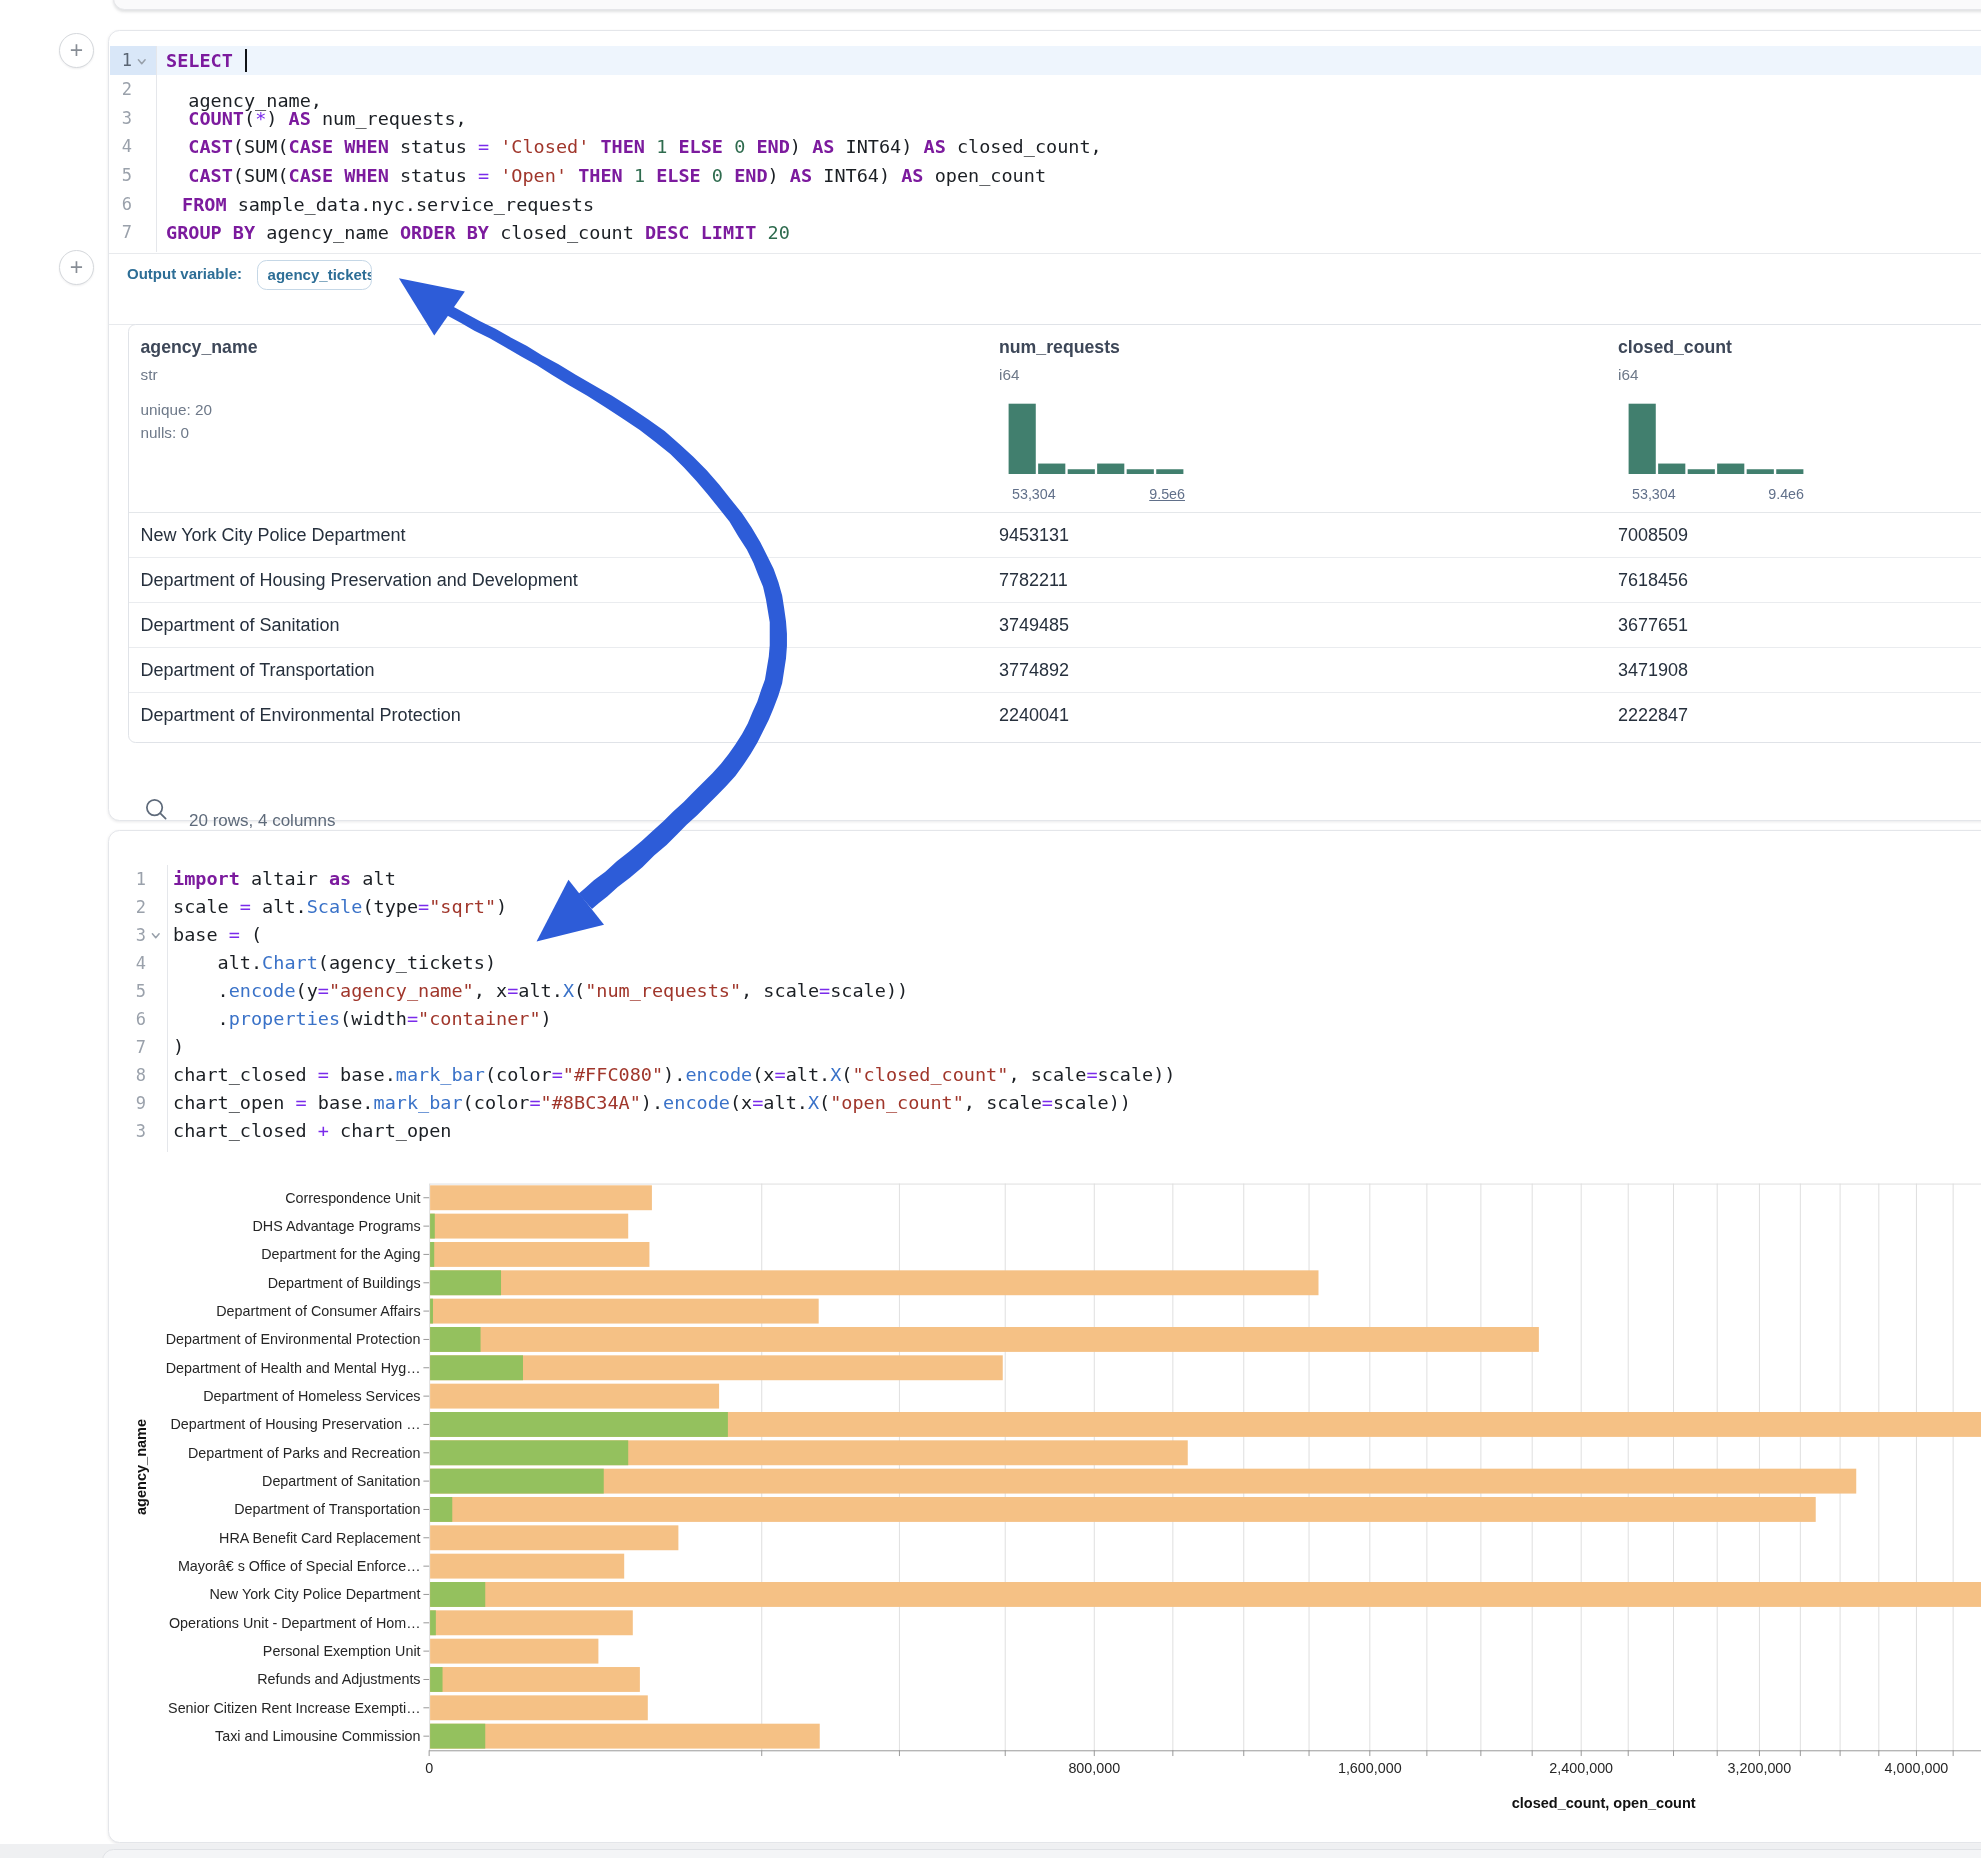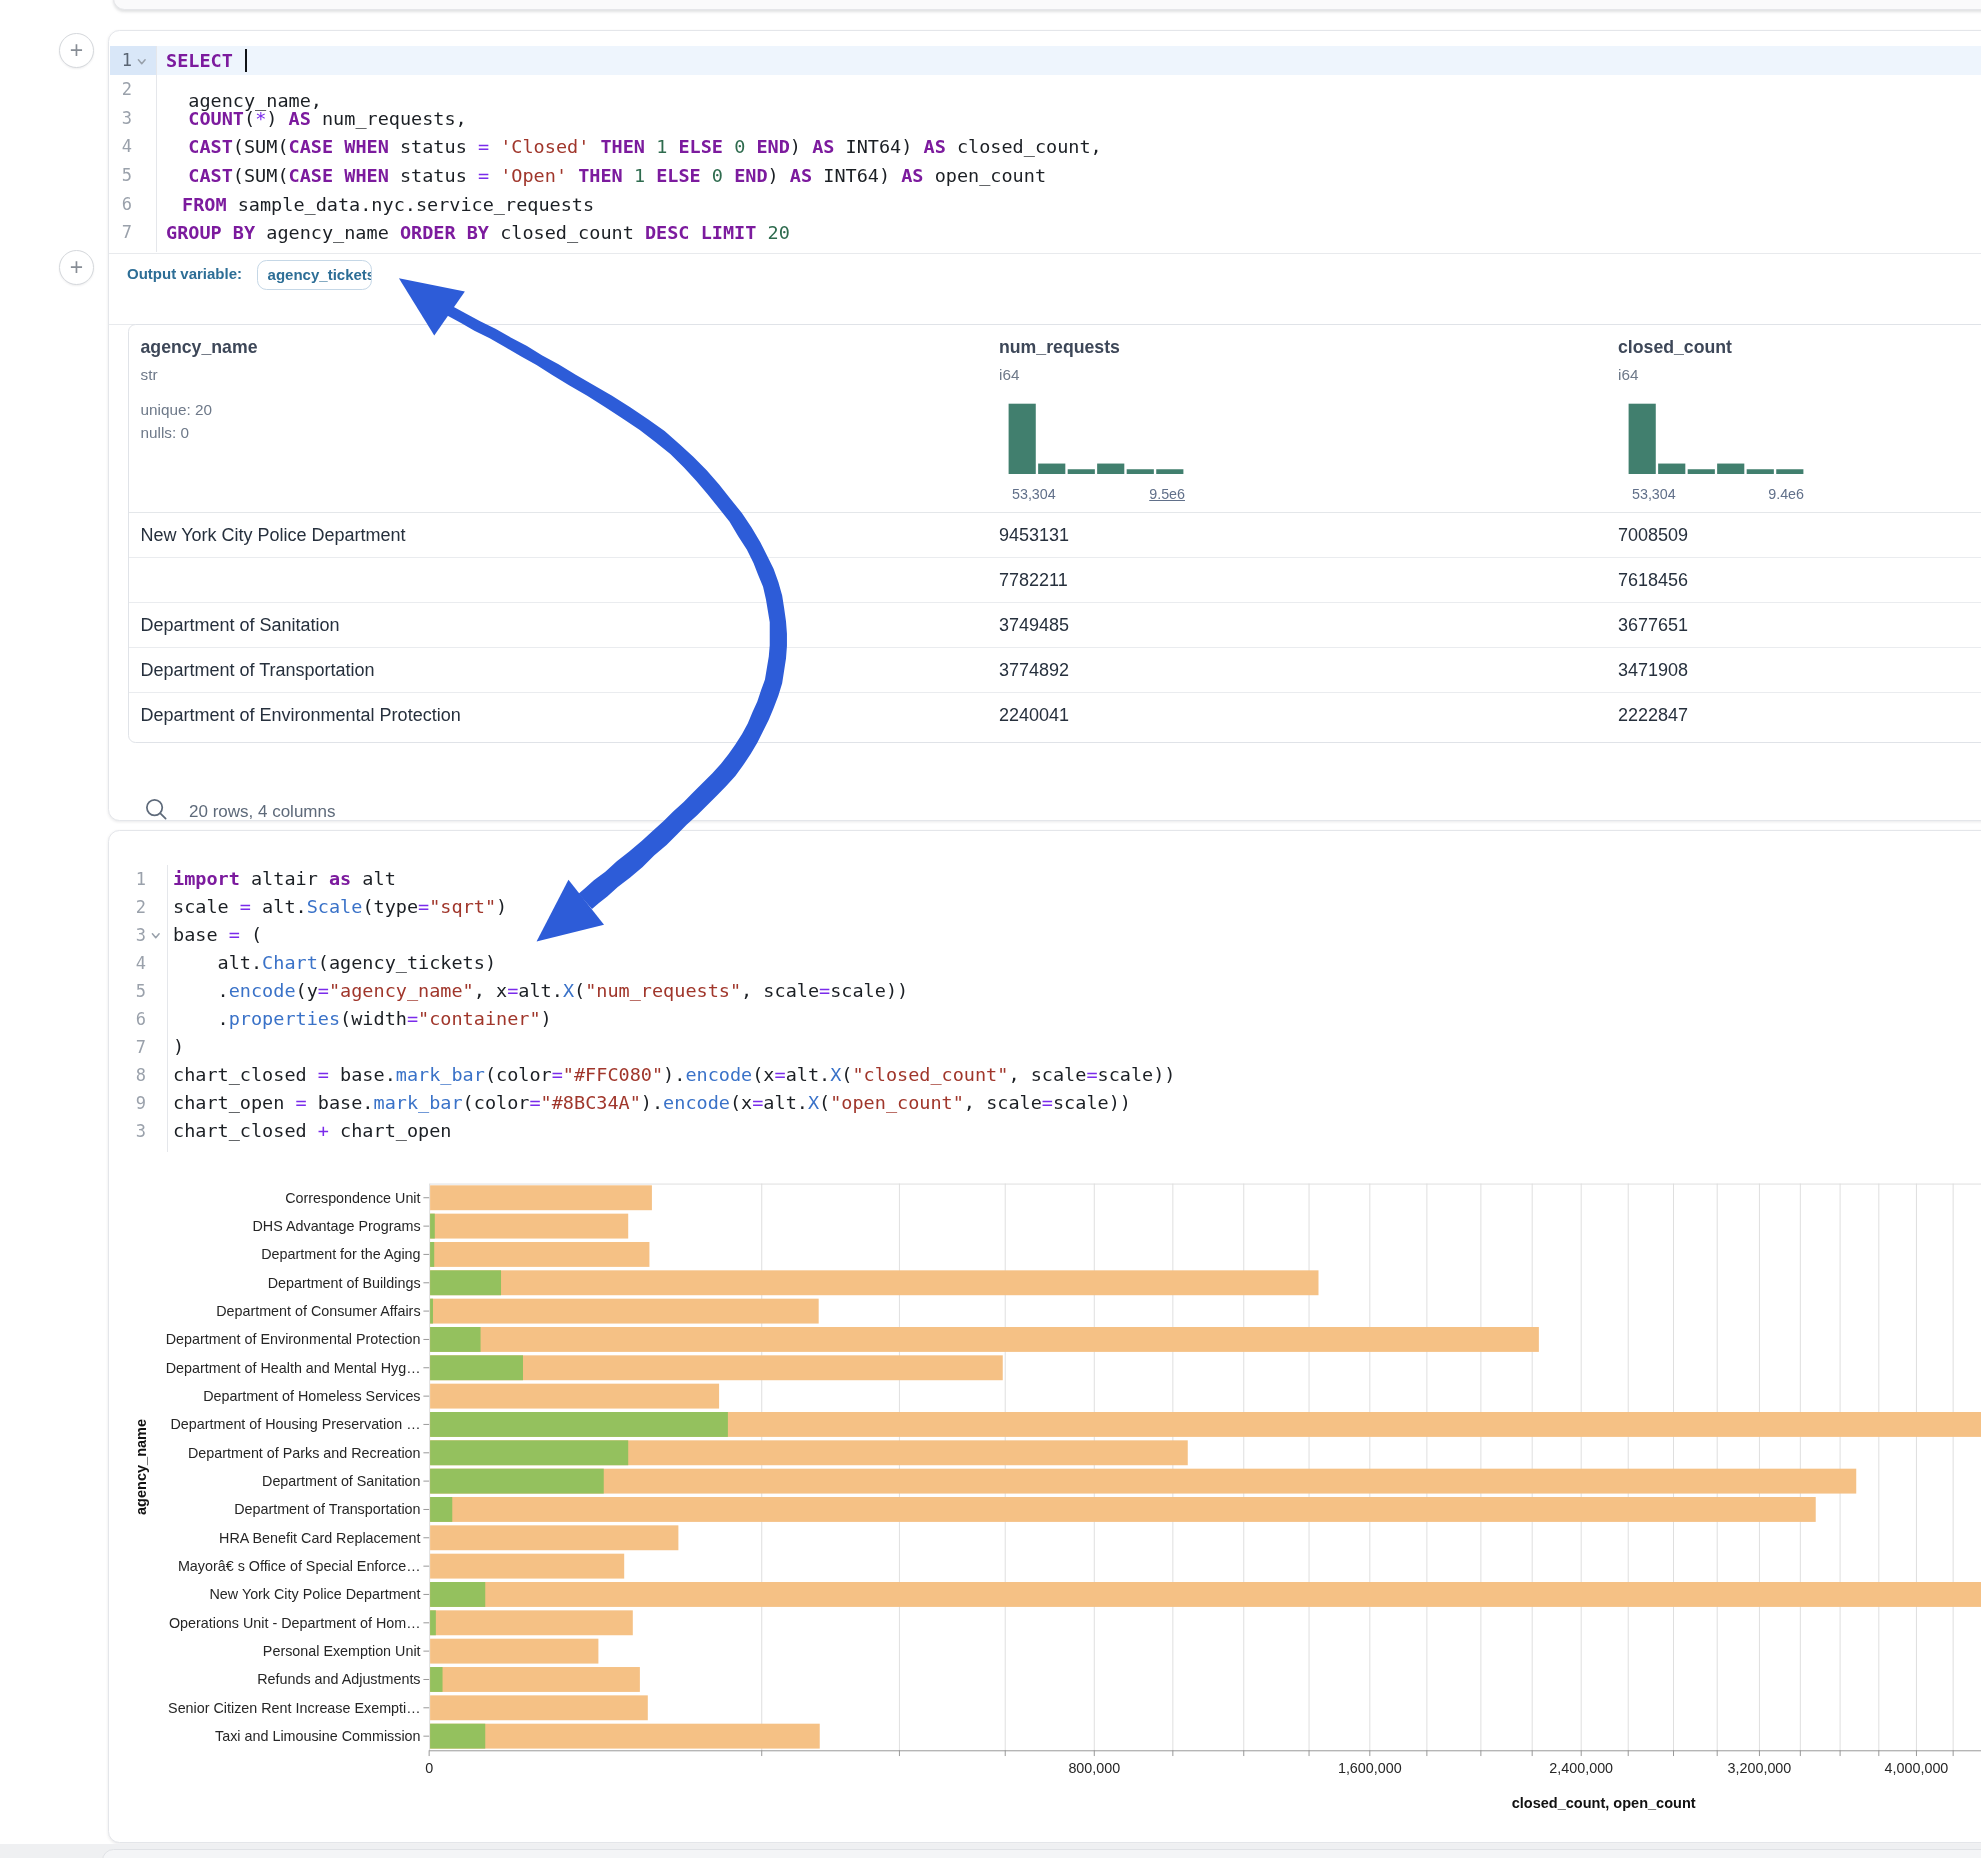--- a/index.html
+++ b/index.html
@@ -58,21 +58,21 @@
   .th-name { position:absolute; top:12.4px; font-size:17.7px; font-weight:bold; color:#3d4758; }
   .th-type { position:absolute; top:41px; font-size:15.3px; color:#6e7989; }
   .th-stat { position:absolute; font-size:15.3px; color:#6e7989; }
   .th-hist { position:absolute; top:73px; }
   .hist-label { position:absolute; top:161px; font-size:14.3px; color:#61708a; }
   .t-row { position:absolute; left:0; right:0; height:45px; border-bottom:1px solid #eaecef; }
   .t-cell { position:absolute; top:0; height:45px; line-height:45px; font-size:18px; color:#26303d; white-space:nowrap; }
 
   #tf-wrap { position:absolute; left:0; top:712px; right:0; height:76px; }
   #tf-icon { position:absolute; left:35px; top:54px; }
-  #tf-text { position:absolute; left:80px; top:59px; font-size:17px; color:#5e6a7a; }
+  #tf-text { position:absolute; left:80px; top:68px; font-size:17px; color:#5e6a7a; }
 
   #chart-svg { position:absolute; left:0; top:315px; }
   .bar-label { font-size:15px; fill:#262626; }
   .axis-title { font-size:15.2px; font-weight:bold; fill:#111111; }
 
   #arrow-overlay { position:absolute; left:0; top:0; width:1982px; height:1858px; pointer-events:none; }
 </style>
 </head>
 <body>
 
@@ -146,20 +146,21 @@
           <div class="hist-label" style="left: 1503px;">53,304</div>
           <div class="hist-label" style="left: 1627px; width: 48px; text-align: right;">9.4e6</div>
         </div>
       <div id="table-body">
           <div class="t-row" style="top: 188px;">
             <div class="t-cell" style="left: 11.5px;">New York City Police Department</div>
             <div class="t-cell" style="left: 870px;">9453131</div>
             <div class="t-cell" style="left: 1489px;">7008509</div>
           </div>
           <div class="t-row" style="top: 233px;">
+            <div class="t-cell" style="left: 11.5px;">Department of Housing Preservation and Development</div>
             <div class="t-cell" style="left: 870px;">7782211</div>
             <div class="t-cell" style="left: 1489px;">7618456</div>
           </div>
           <div class="t-row" style="top: 278px;">
             <div class="t-cell" style="left: 11.5px;">Department of Sanitation</div>
             <div class="t-cell" style="left: 870px;">3749485</div>
             <div class="t-cell" style="left: 1489px;">3677651</div>
           </div>
           <div class="t-row" style="top: 323px;">
             <div class="t-cell" style="left: 11.5px;">Department of Transportation</div>

